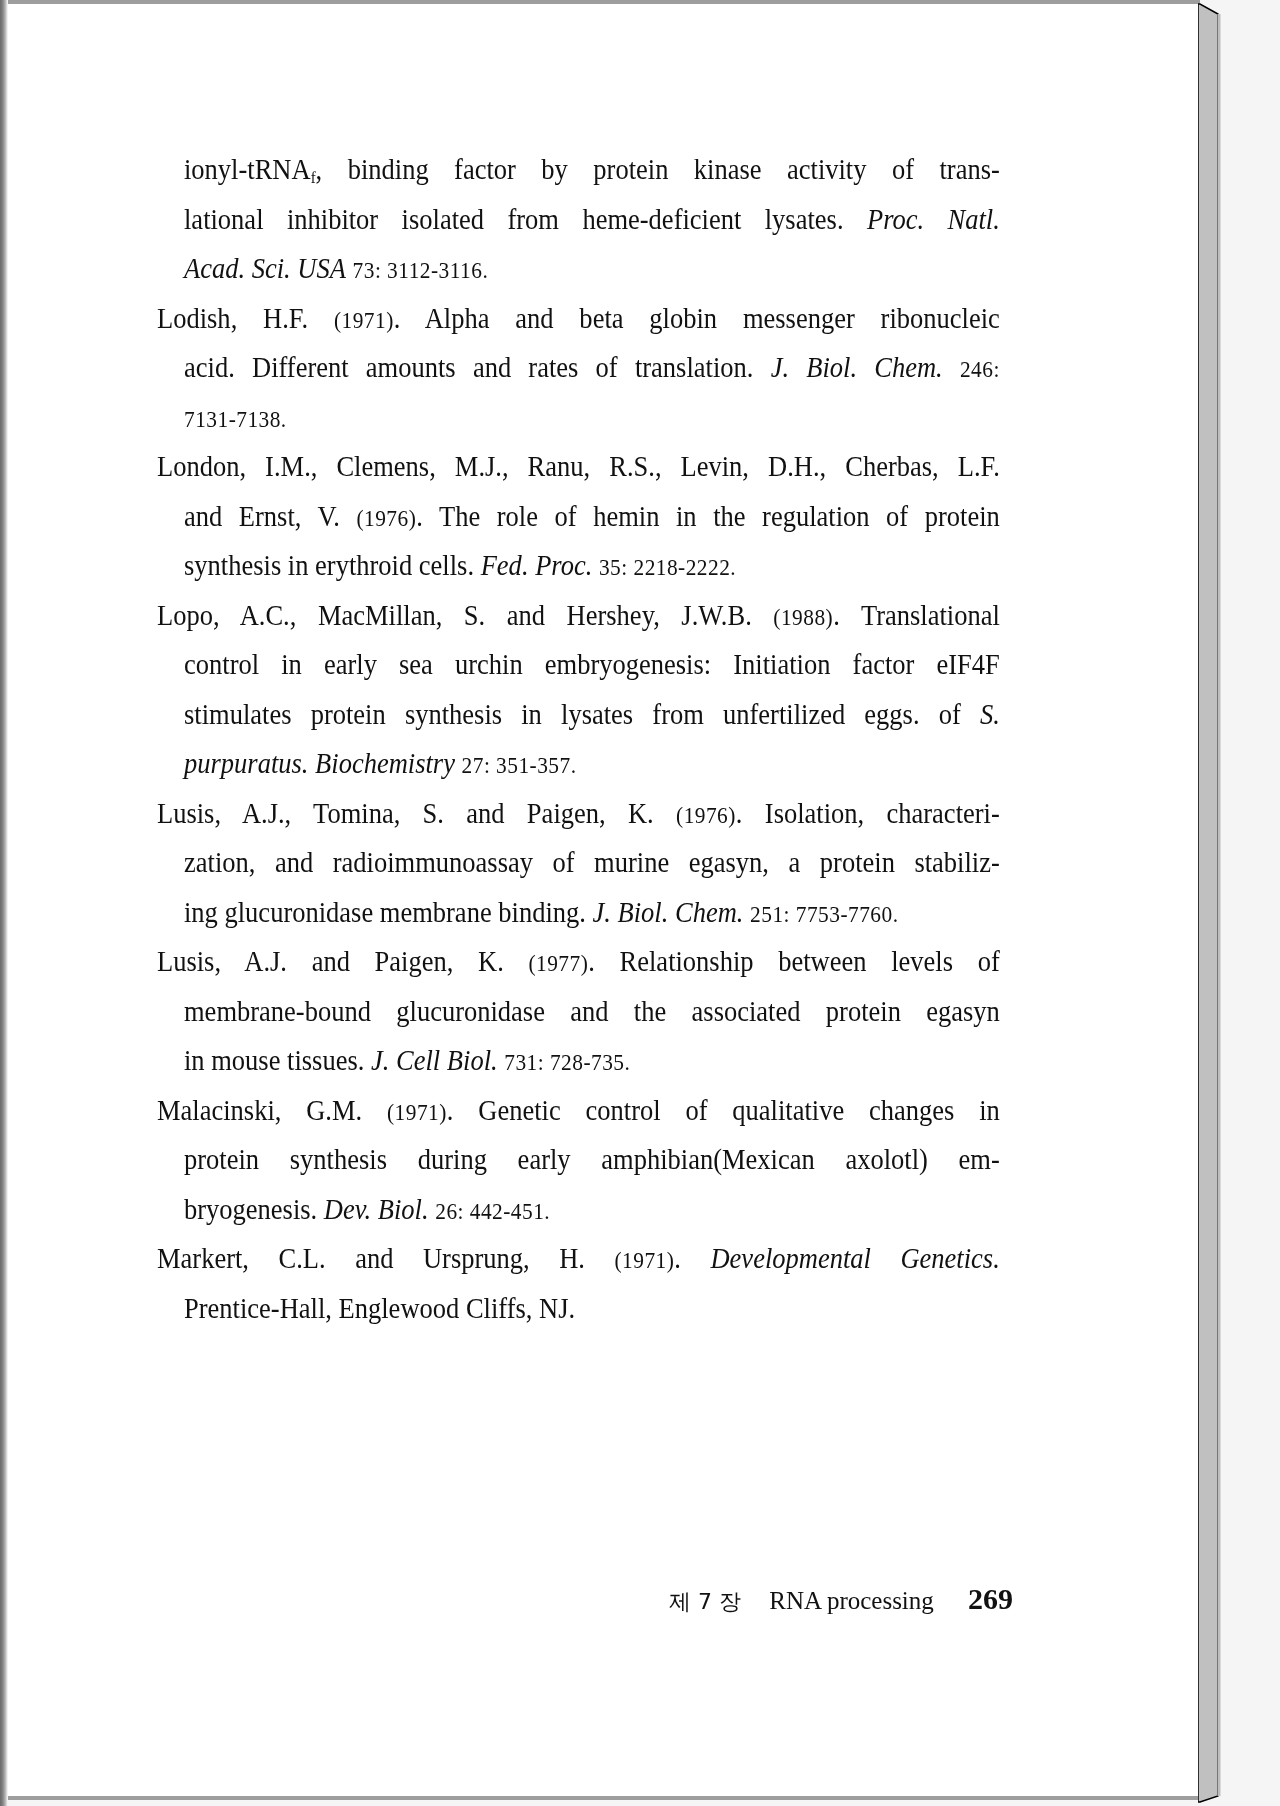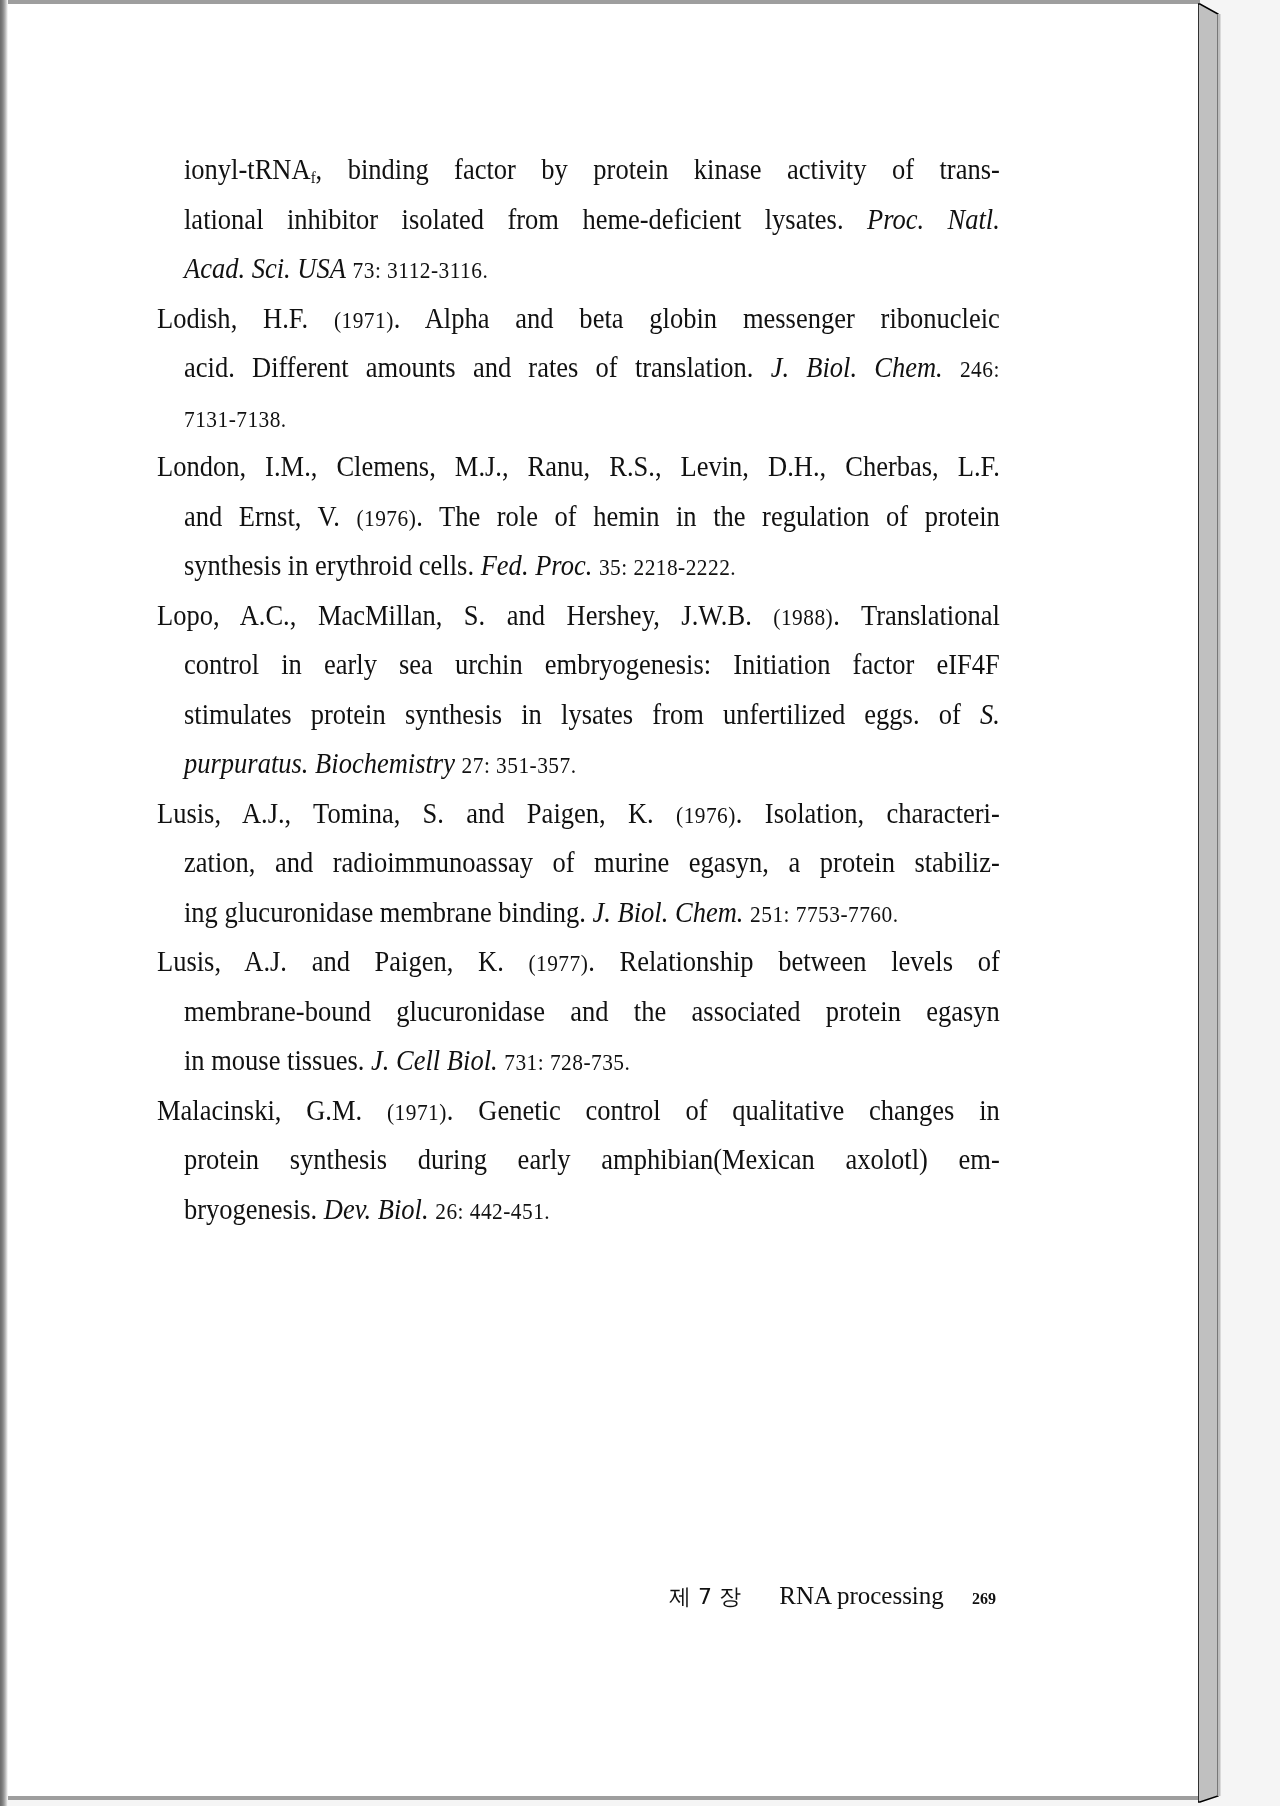--- a/index.html
+++ b/index.html
@@ -36,22 +36,22 @@
   .line.cont { margin-left: 27px; width: calc(107.5% - 29px); }
   .seg-italic { font-style: italic; }
   .seg-num { font-size: 23px; letter-spacing: 0.5px; }
   .sub { font-size: 16px; vertical-align: -4px; }
   .footer {
     position: absolute; left: 660px; top: 1582px; width: 340px;
     font-size: 25px; white-space: nowrap; color: #111;
   }
   .footer span { display: inline-block; }
   .footer .chapter { font-family: "DejaVu Sans", sans-serif; font-size: 22px; margin-left: 9px; }
-  .footer .title { margin-left: 32px; }
-  .footer .pnum { margin-left: 22px; font-weight: bold; font-size: 16px; }
+  .footer .title { margin-left: 22px; }
+  .footer .pnum { margin-left: 28px; font-weight: bold; font-size: 30px; }
 </style>
 </head>
 <body>
 
 <div class="page"></div>
 <div class="left-edge"></div>
 <div class="fold">
   <svg width="24" height="1806" viewBox="0 0 24 1806">
     <polygon points="0,4 2,4 20,14 20,1796 2,1802 0,1802" fill="#c0c0c0" stroke="#000" stroke-width="1.5"></polygon>
     <line x1="21" y1="14" x2="21" y2="1796" stroke="#bdbdbd" stroke-width="3"></line>
@@ -88,19 +88,23 @@
     <div>
       <div class="line"><span>Lusis, A.J. and Paigen, K. </span><span class="seg-num">(1977)</span><span>. Relationship between levels of</span></div>
       <div class="line cont"><span>membrane-bound glucuronidase and the associated protein egasyn</span></div>
       <div class="line cont last"><span>in mouse tissues. </span><span class="seg-italic">J. Cell Biol.</span><span> </span><span class="seg-num">731: 728-735.</span></div>
     </div>
     <div>
       <div class="line"><span>Malacinski, G.M. </span><span class="seg-num">(1971)</span><span>. Genetic control of qualitative changes in</span></div>
       <div class="line cont"><span>protein synthesis during early amphibian(Mexican axolotl) em-</span></div>
       <div class="line cont last"><span>bryogenesis. </span><span class="seg-italic">Dev. Biol.</span><span> </span><span class="seg-num">26: 442-451.</span></div>
     </div>
+    <div>
+      <div class="line"><span>Markert, C.L. and Ursprung, H. </span><span class="seg-num">(1971)</span><span>. </span><span class="seg-italic">Developmental Genetics.</span></div>
+      <div class="line cont last"><span>Prentice-Hall, Englewood Cliffs, NJ.</span></div>
+    </div>
   </div>
 
 <div class="footer">
   <span class="chapter">제 7 장</span>
   <span class="title">RNA processing</span>
   <span class="pnum">269</span>
 </div>
 
 </body></html>

